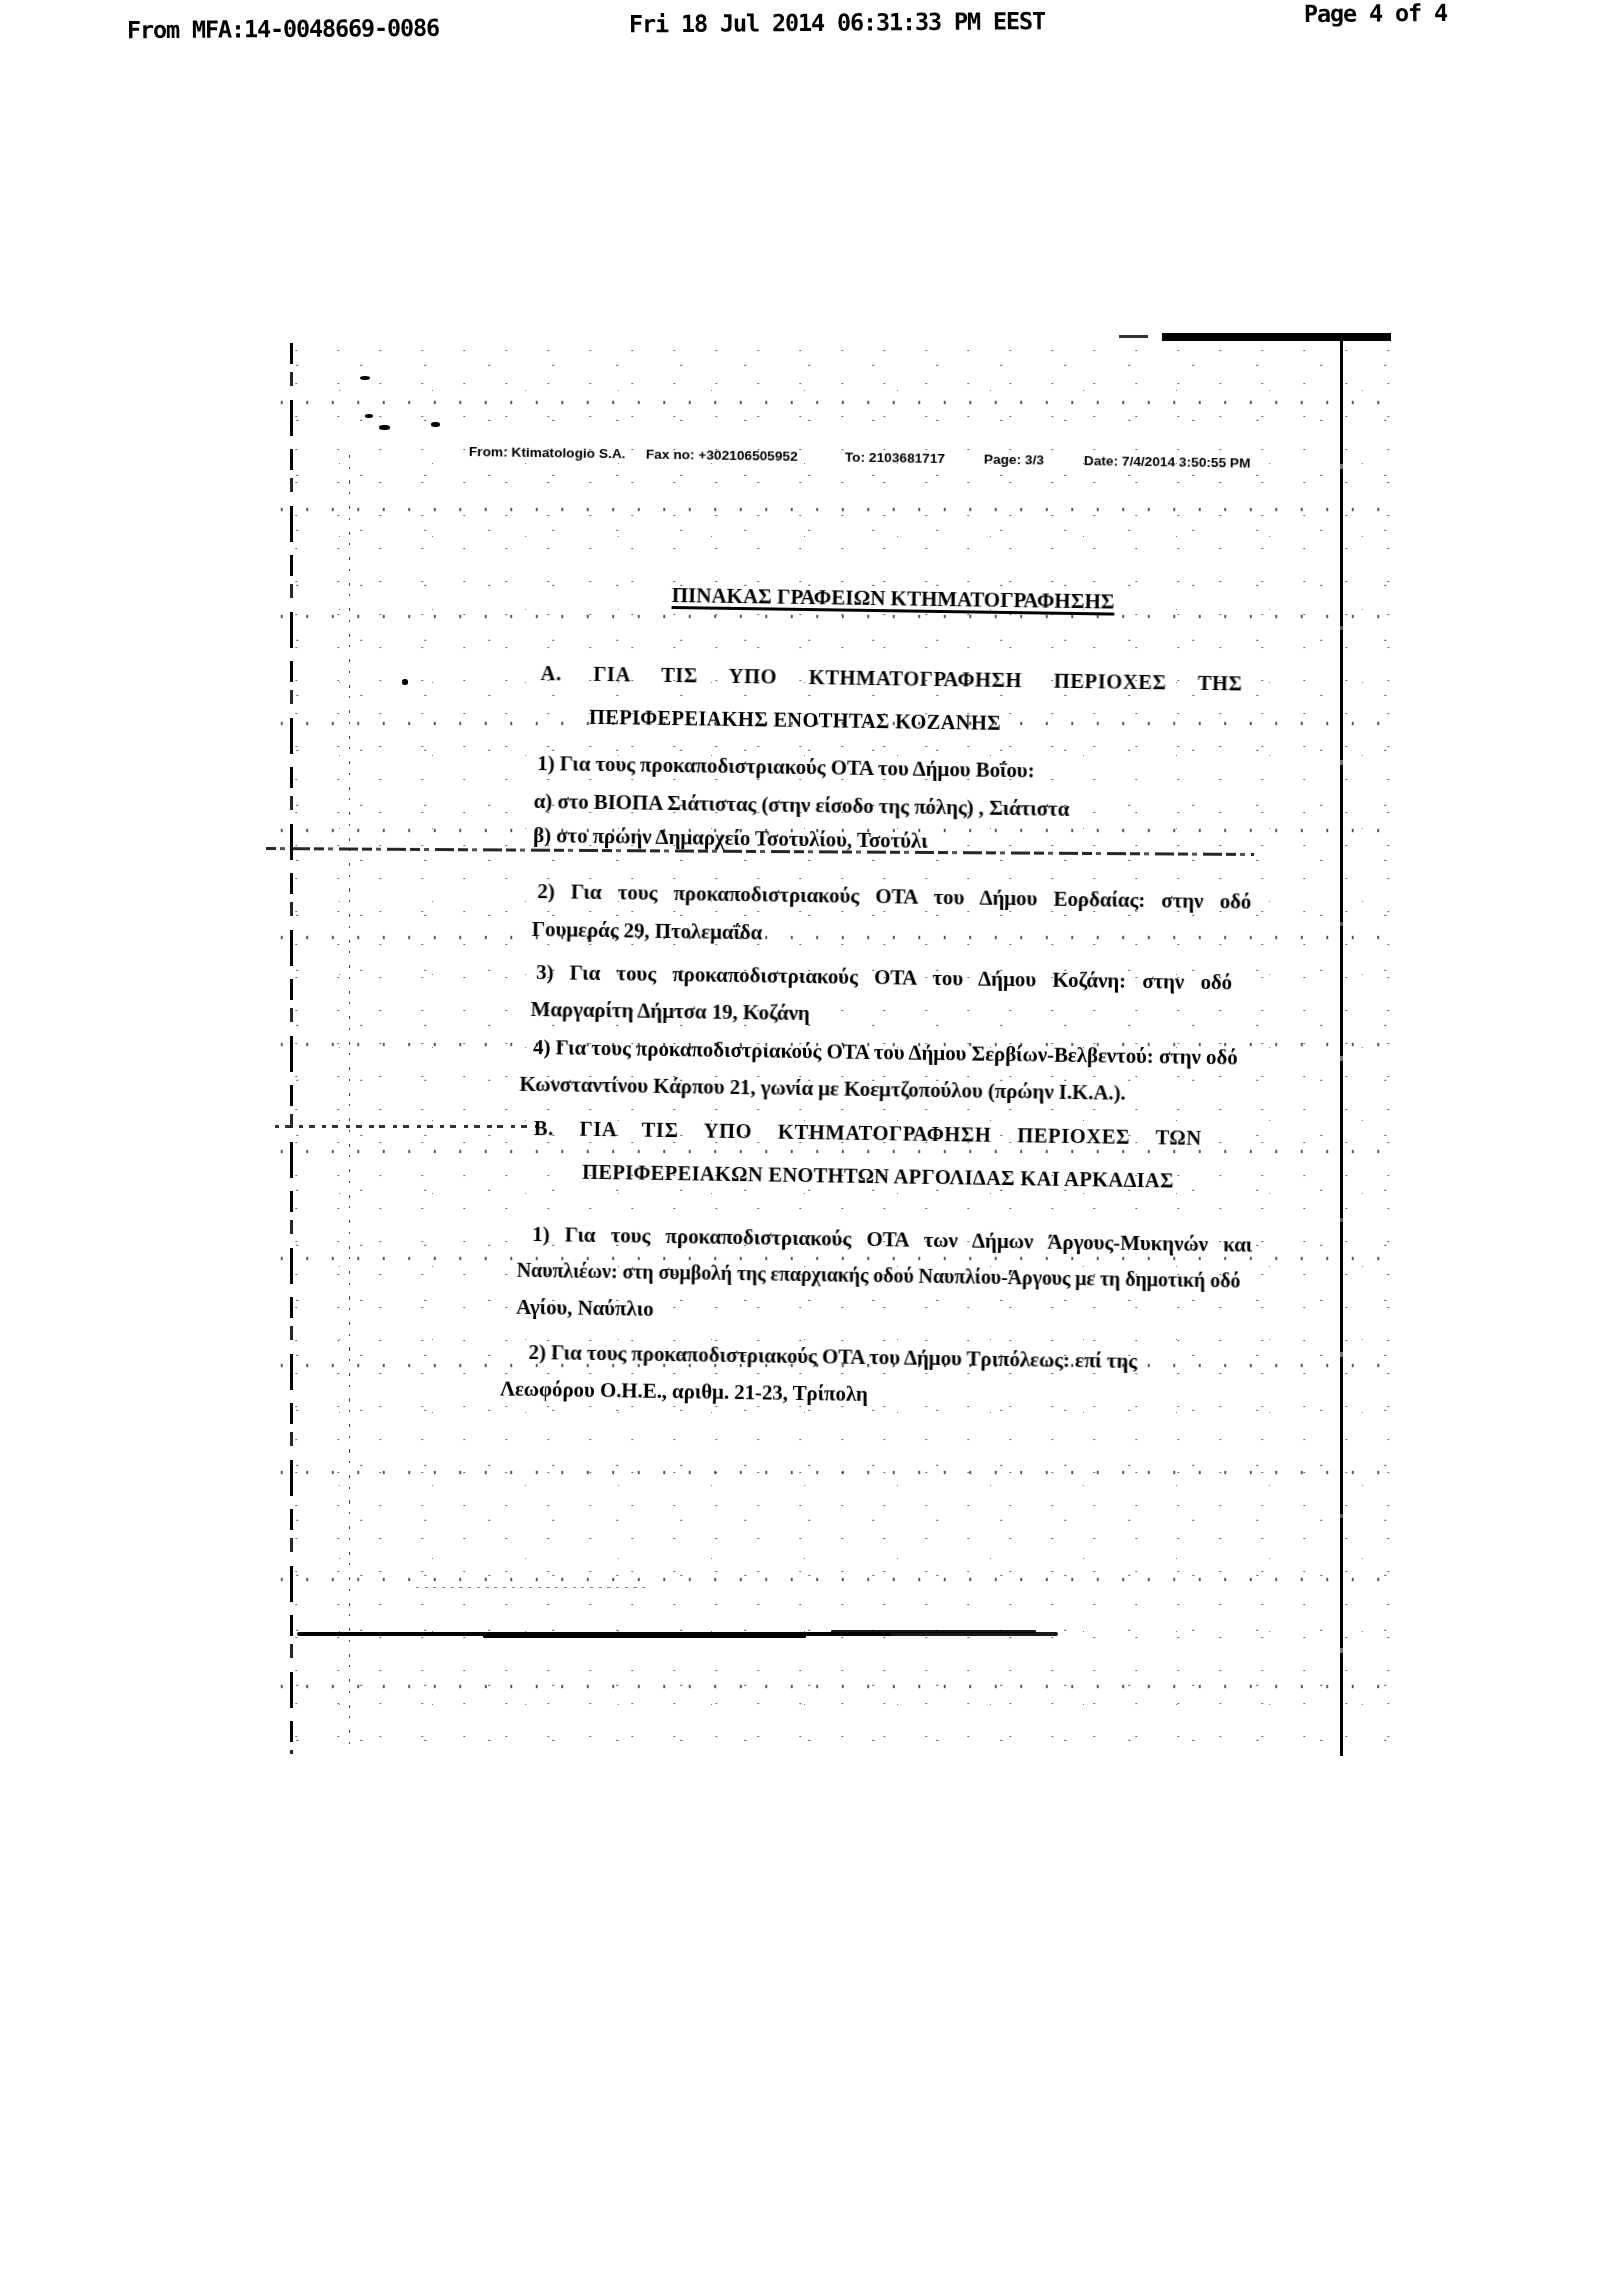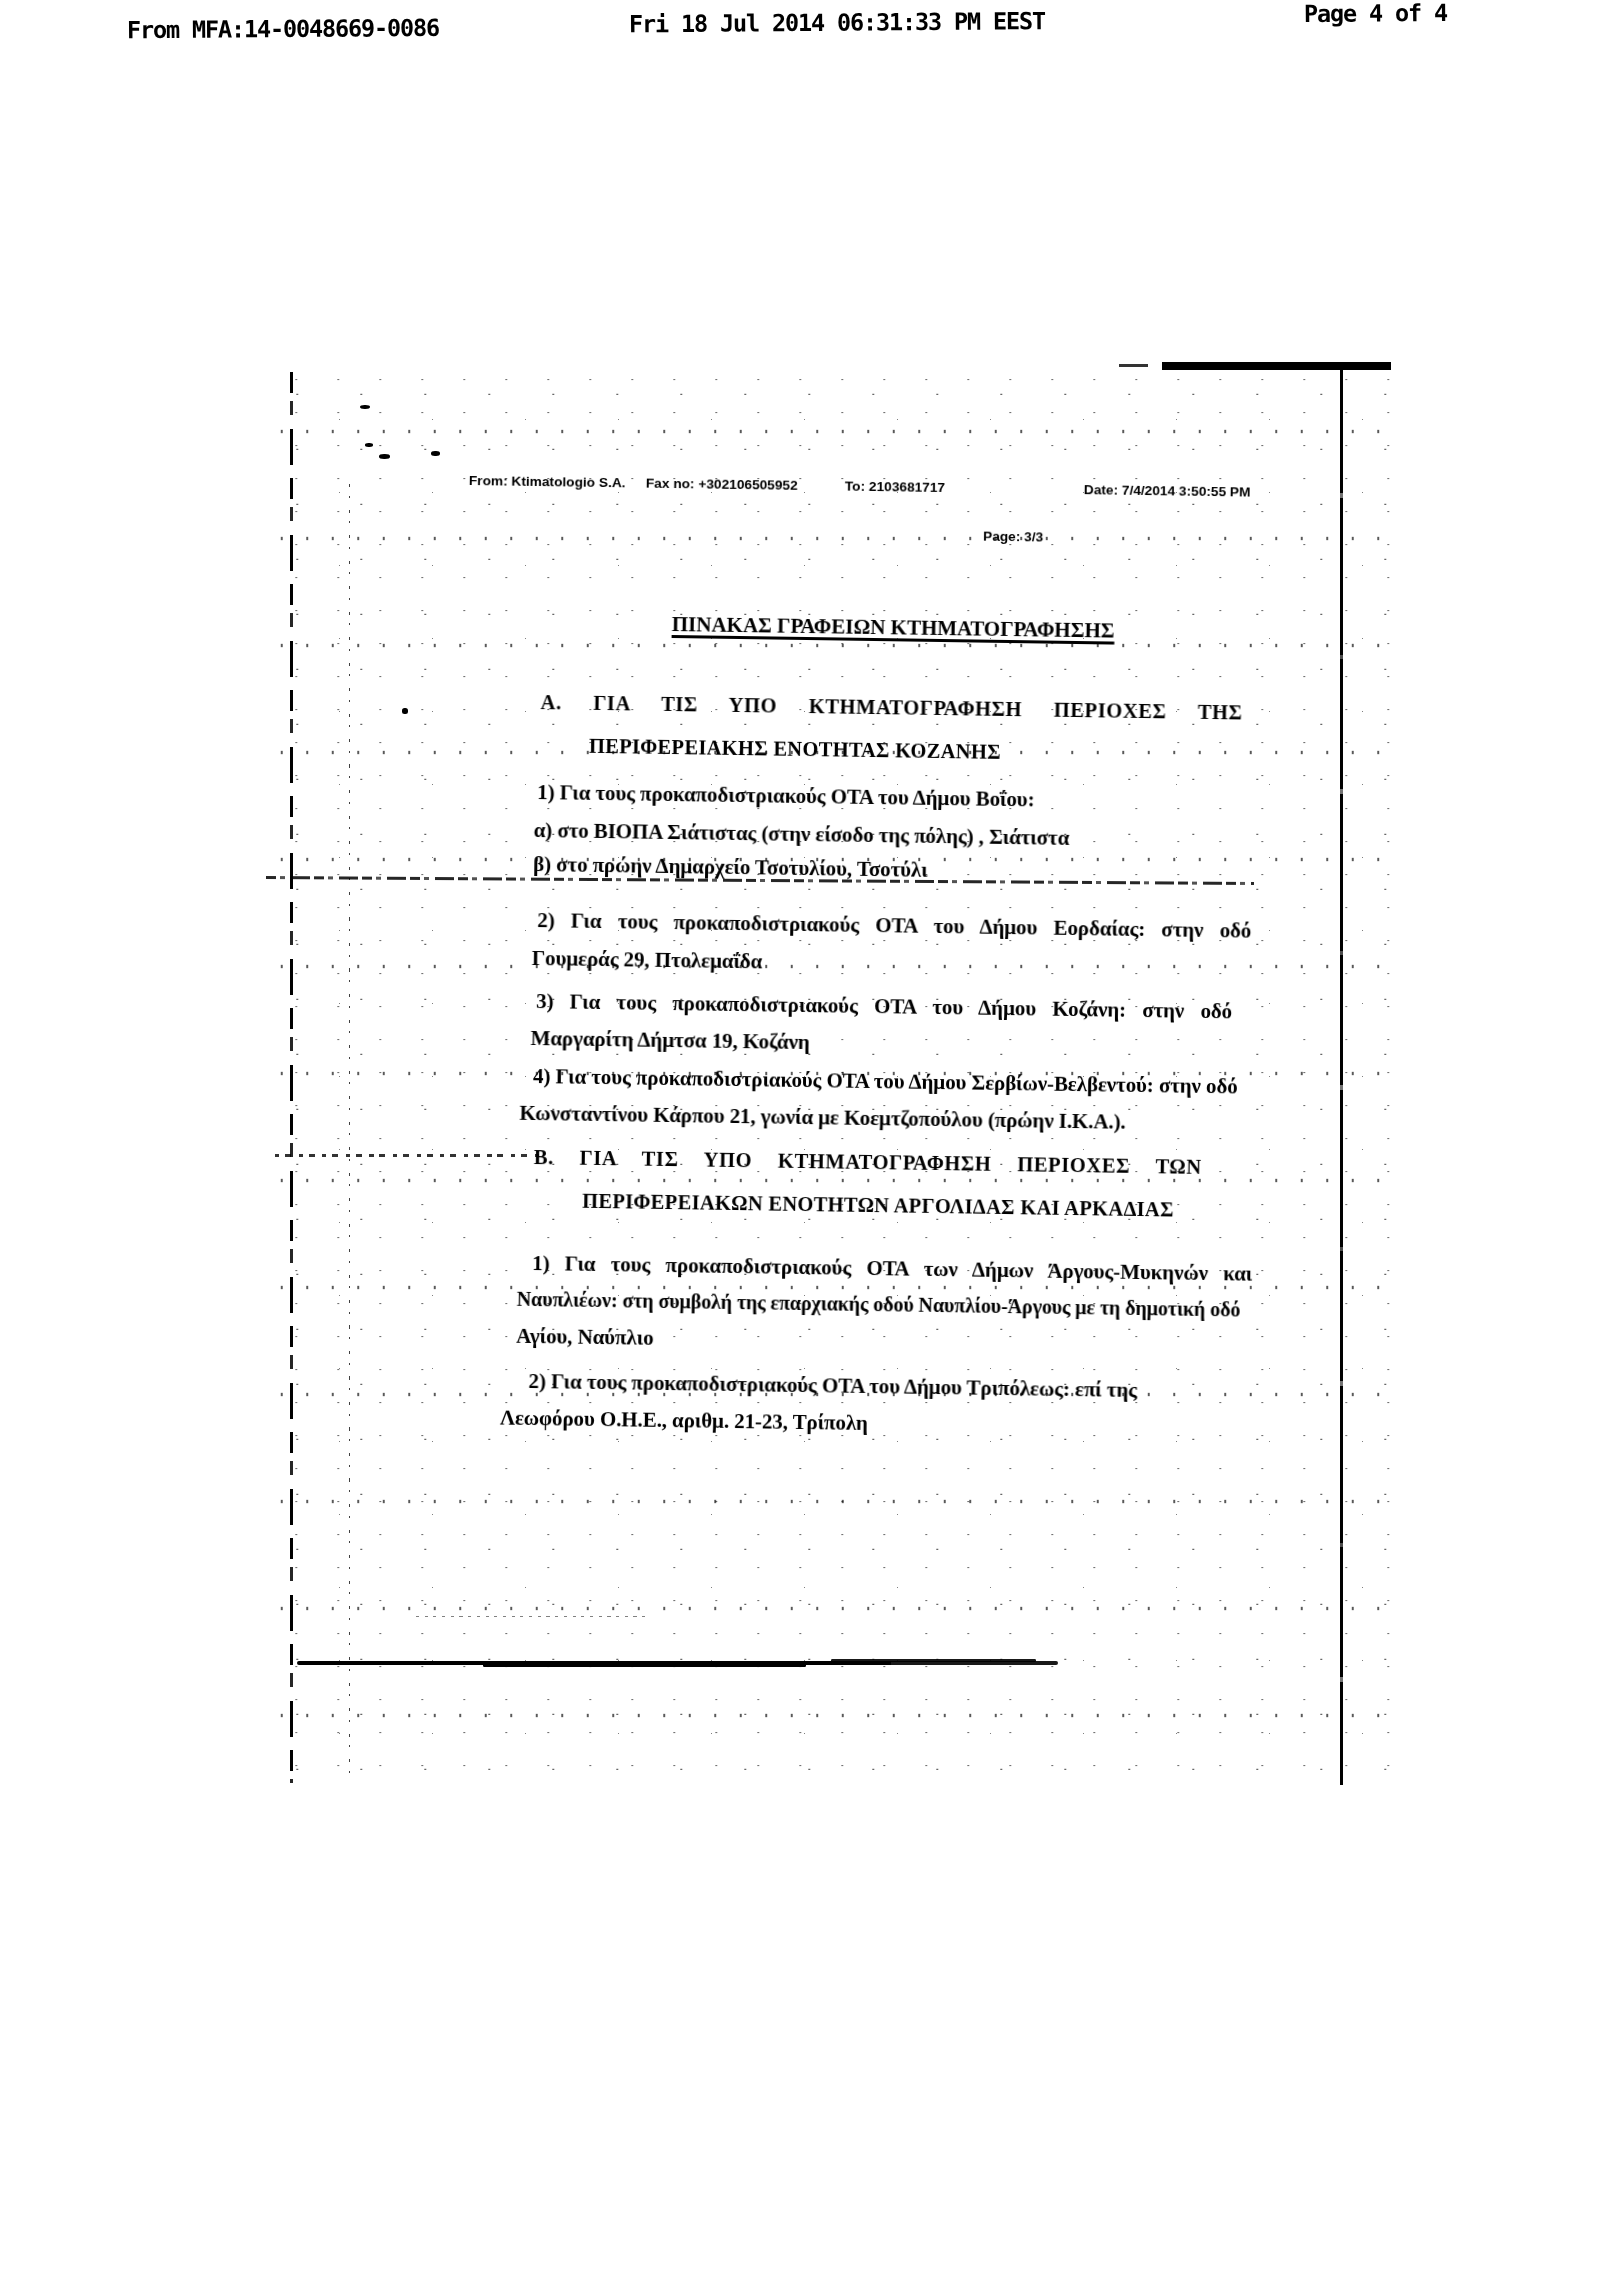--- a/index.html
+++ b/index.html
@@ -19,21 +19,21 @@
     font-weight: bold; font-size: 23.6px; letter-spacing: -1.2px;
     transform: rotate(-0.45deg); transform-origin: 50% 50%;
   }
   .fax-banner span { position: absolute; white-space: nowrap; }
   .fb-from { left: 127px; top: 11.2px; }
   .fb-date { left: 629px; top: 8.7px; }
   .fb-page { left: 1304px; top: 3.7px; }
 
   
   .scan {
-    position: absolute; left: 261px; top: 360px; width: 1130px; height: 1428px;
+    position: absolute; left: 261px; top: 331px; width: 1130px; height: 1428px;
     background-image:
       radial-gradient(rgba(0,0,0,.75) 0.7px, transparent 0.8px),
       radial-gradient(rgba(0,0,0,.6) 0.6px, transparent 0.7px),
       radial-gradient(rgba(0,0,0,.5) 0.5px, transparent 0.6px),
       radial-gradient(rgba(0,0,0,.65) 0.6px, transparent 0.7px);
     background-size: 64px 55px, 42px 33px, 93px 73px, 25.5px 107px;
     background-position: 4.3px 6.8px, 14.3px 3.1px, 32px 23px, 8px 18px;
   }
 
   .deco { position: absolute; }
@@ -106,21 +106,21 @@
   .inner-header {
     top: 111px; left: 208px; width: 870px;
     font-family: "Liberation Sans", sans-serif;
     font-weight: bold; font-size: 13.7px; letter-spacing: 0;
     filter: blur(0.2px);
   }
   .inner-header span { position: absolute; white-space: nowrap; top: 0; }
   .ih-from { left: 0; }
   .ih-fax  { left: 177px; }
   .ih-to   { left: 376px; }
-  .ih-page { left: 515px; margin-top: 48px; }
+  .ih-page { left: 515px; }
   .ih-date { left: 615px; }
 
   .doc-title {
     top: 247px; left: 413px; width: 422px;
     font-size: 21px; font-weight: bold; text-align: center;
     letter-spacing: 0px; text-decoration: underline;
     text-underline-offset: 3.7px; text-decoration-thickness: 2.5px;
     filter: blur(0.2px);
   }
 

